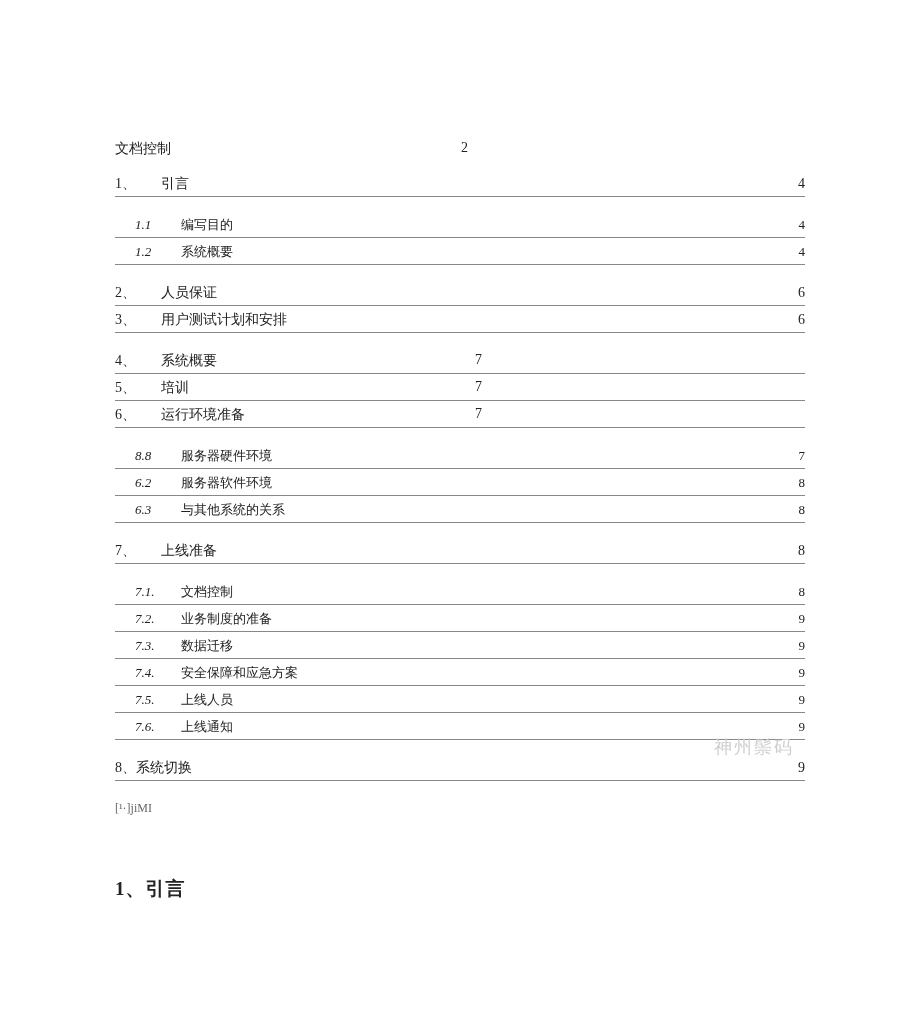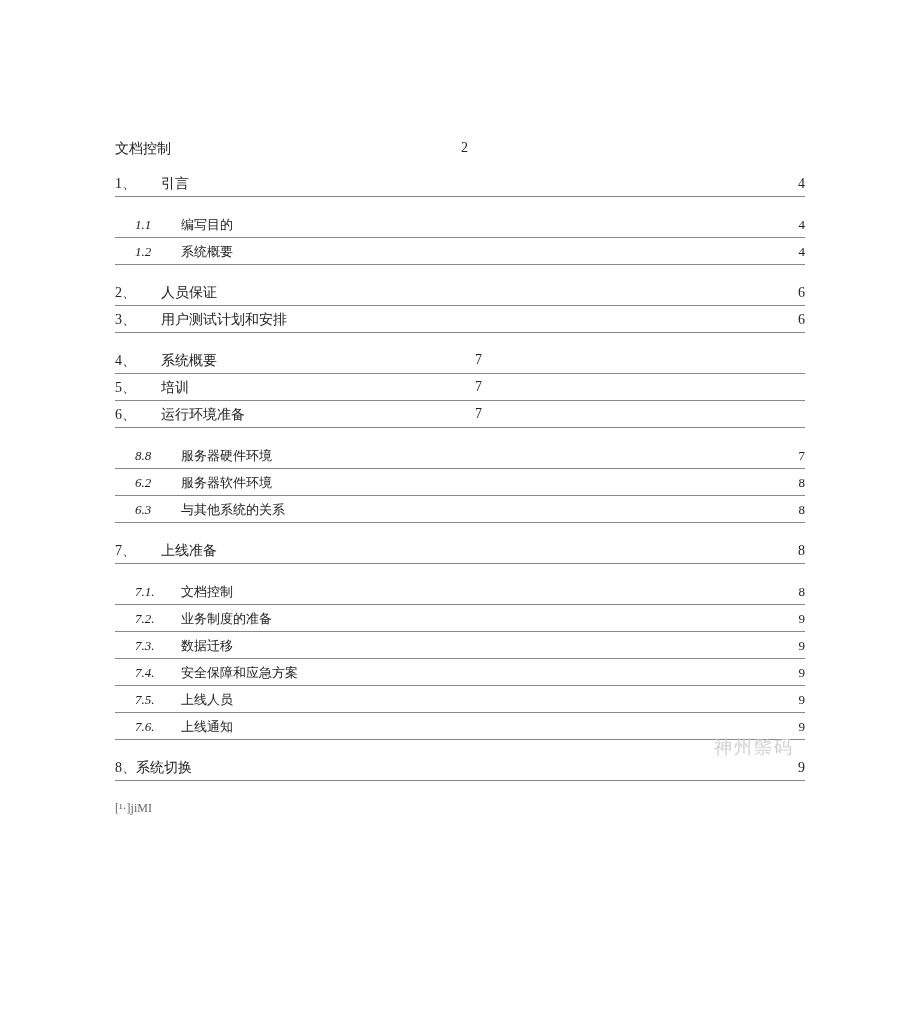--- a/index.html
+++ b/index.html
@@ -186,16 +186,17 @@
       <div class="toc-row lvl1">
         <span class="num" style="width: auto; margin-right: 0px;">8、</span>
         <span class="title">系统切换</span>
         <span class="flex-fill"></span>
         <span class="pg-right">9</span>
       </div>
     </div>
 
   <div class="footnote">[¹·]jiMI</div>
 
+  <div class="h1">1、引言</div>
 
 </div>
 
 <div class="watermark">神州鬃码</div>
 
 </body></html>

